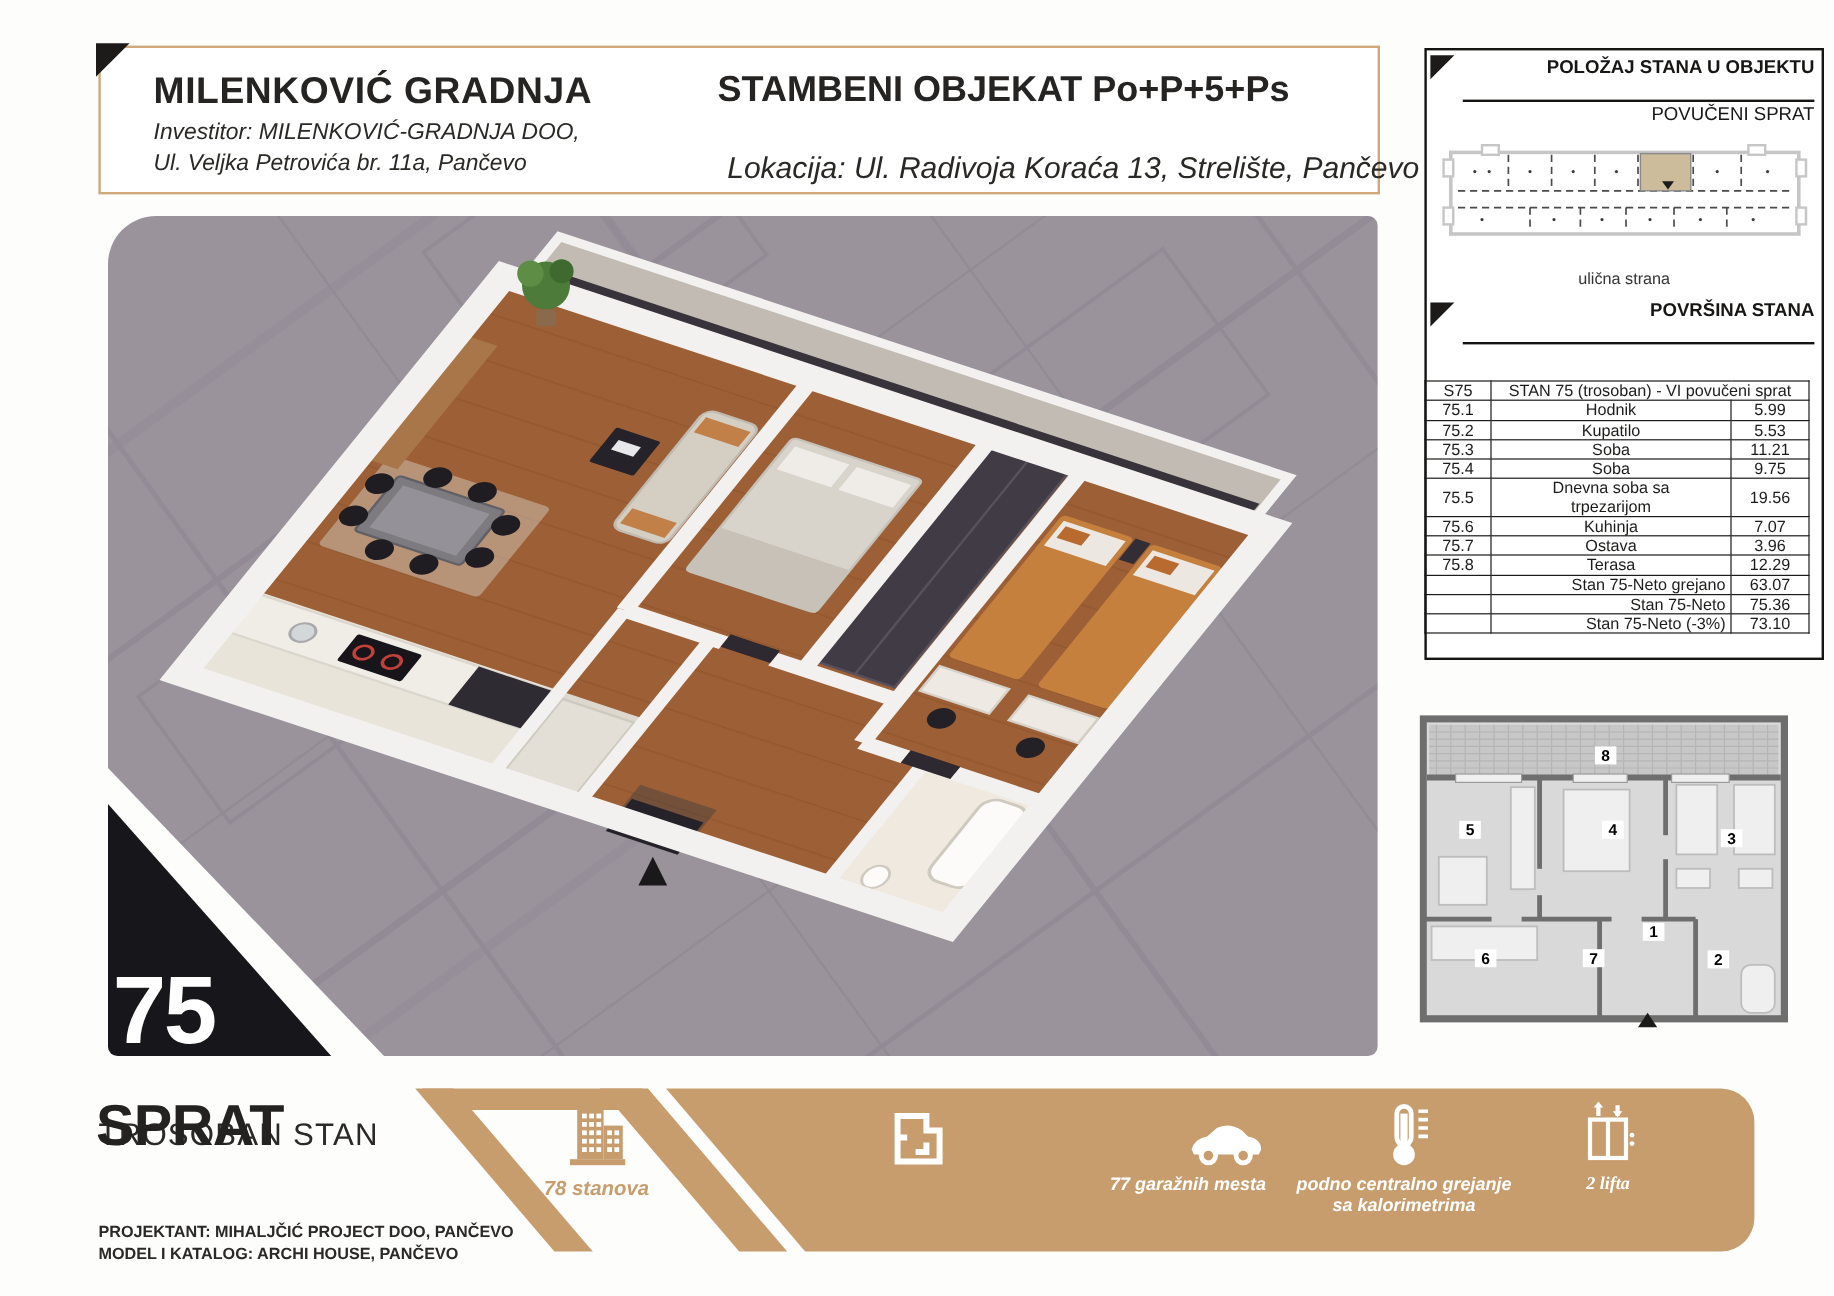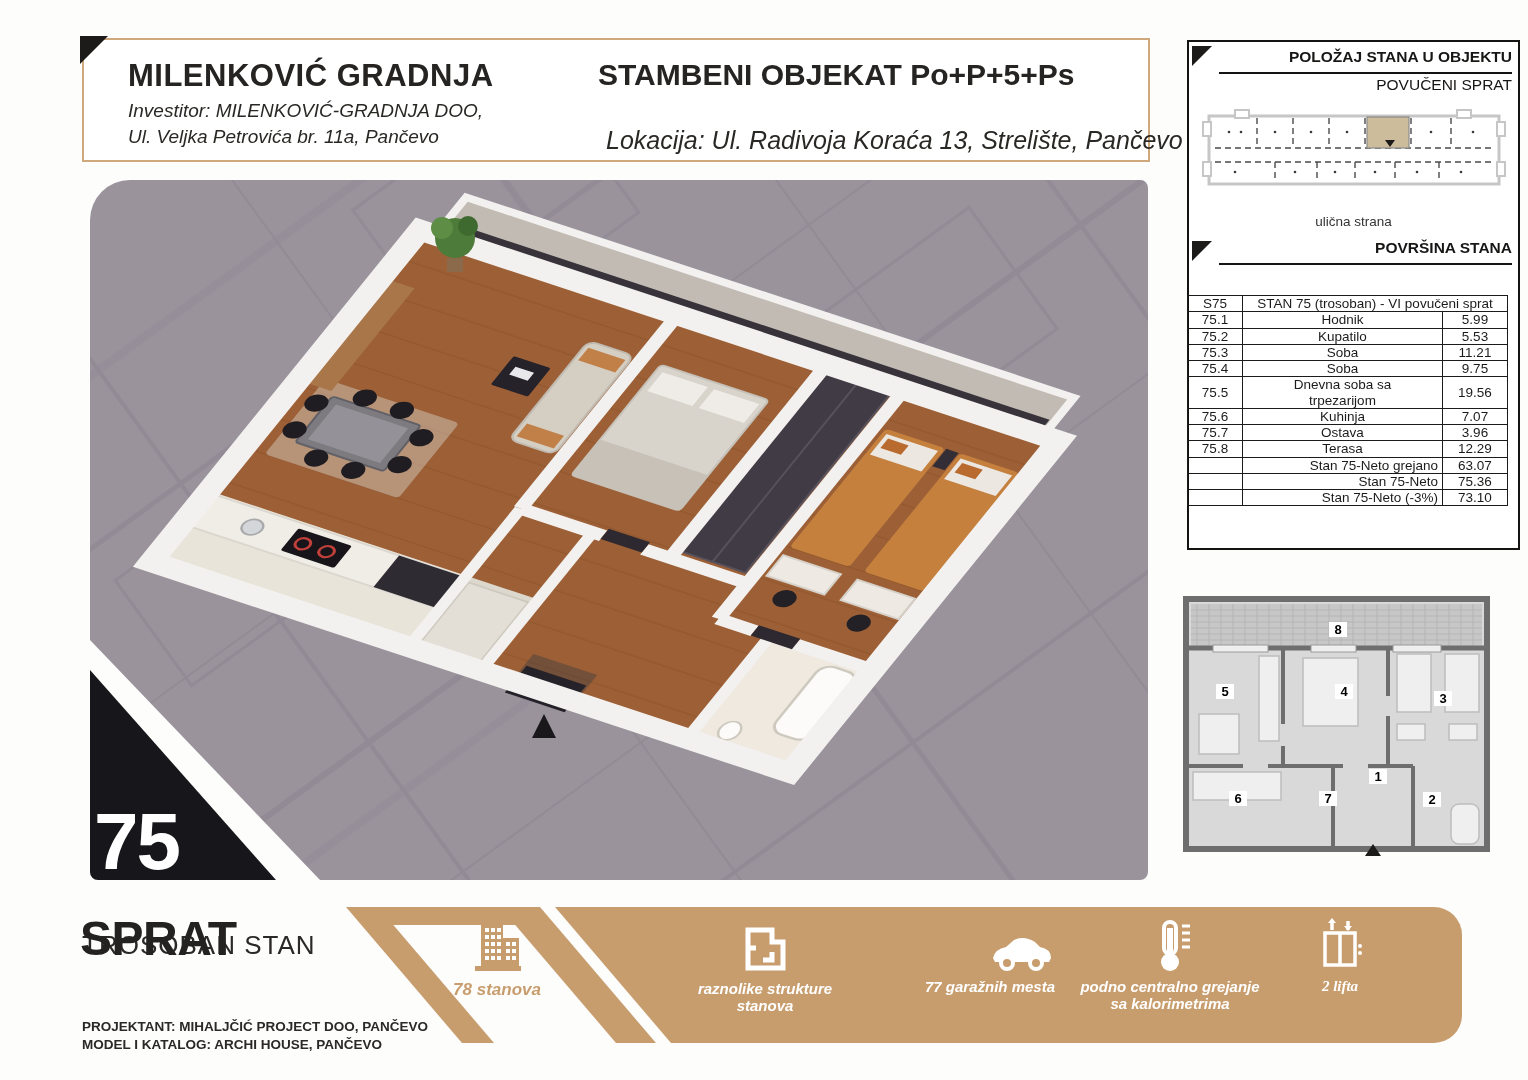--- a/index.html
+++ b/index.html
@@ -14,21 +14,21 @@
     border:2px solid #cfa97c;background:#fff;
   }
   .corner-tri{width:0;height:0;border-style:solid;}
   .brand-title{left:128px;top:58px;font-size:31px;font-weight:bold;letter-spacing:.5px;color:#262422;}
   .brand-sub{left:128px;top:98px;font-size:19px;font-style:italic;color:#2a2825;line-height:1.35;}
   .project-title{left:598px;top:58px;font-size:30px;font-weight:bold;color:#262422;}
   .project-loc{left:606px;top:98px;font-size:25px;font-style:italic;color:#2a2825;margin-top:28px;}
   
   .pos-panel{left:1187px;top:40px;width:329px;height:506px;border:2px solid #151413;background:#fff;}
   .panel-title{margin:6px 6px 0 30px;text-align:right;font-size:15.5px;font-weight:bold;
-    border-bottom:2.5px solid #151413;padding-bottom:6px;color:#171615;}
+    border-bottom:2.5px solid #151413;padding-bottom:17px;color:#171615;}
   .panel-sub{margin:2px 6px 0 30px;text-align:right;font-size:15.5px;color:#171615;}
   .street-label{width:100%;text-align:center;font-size:13.5px;color:#333;}
   .area-table{border-collapse:collapse;font-size:13.5px;color:#1c1b1a;}
   .area-table td,.area-table th{border:1.6px solid #1c1b1a;padding:0 3px;line-height:1.13;height:15px;}
   .area-table .col-id{width:48px;text-align:center;}
   .area-table .col-name{width:192px;text-align:center;white-space:pre-line;}
   .area-table .col-val{width:58px;text-align:center;}
   .area-table td.right{text-align:right;padding-right:4px;}
   
   .render-area{left:90px;top:180px;width:1058px;height:700px;background:#9a939c;
@@ -366,22 +366,20 @@
 </div>
 
 <div class="feature" style="left:665px;top:922px;width:200px;">
   <svg width="54" height="54" viewBox="0 0 54 54">
     <g fill="none" stroke="#fff" stroke-width="5">
       <path d="M10 8 H34 V20 H45 V46 H10 Z"></path>
       <path d="M34 30 V38 H25"></path>
       <line x1="10" y1="26" x2="18" y2="26"></line>
     </g>
   </svg>
-  <div class="feature-label">raznolike strukture
-stanova</div>
 </div>
 
 <div class="feature" style="left:875px;top:934px;width:180px;text-align:right;">
   <svg width="66" height="40" viewBox="0 0 66 40">
     <path d="M4 24 Q6 15 17 13 L25 6 Q35 1 46 8 L51 13 Q62 15 62 24 L60 28 L6 28 Z" fill="#fff"></path>
     <circle cx="18" cy="29" r="8" fill="#fff"></circle>
     <circle cx="18" cy="29" r="4" fill="#c89d6e"></circle>
     <circle cx="47" cy="29" r="8" fill="#fff"></circle>
     <circle cx="47" cy="29" r="4" fill="#c89d6e"></circle>
   </svg>

